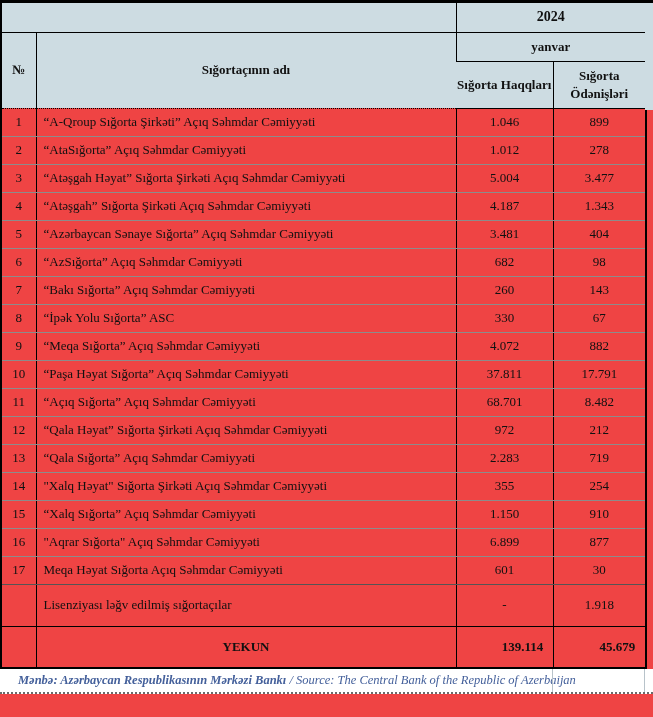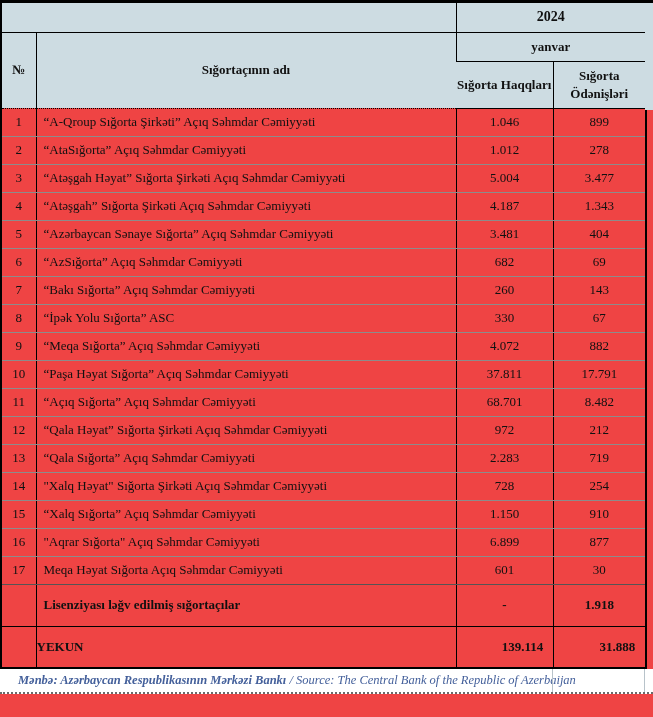--- a/index.html
+++ b/index.html
@@ -61,23 +61,23 @@
   tbody.data td { border-bottom:1px solid var(--row-sep); }
   tbody.data tr:last-child td { border-bottom:1px solid #555; }
 
   td.num-cell { text-align:center; font-size:13px; }
   td.name-cell { text-align:left; padding-left:7px; font-size:13px; }
   td.val { text-align:center; font-size:13px; }
 
   tbody.special tr { height:42px; }
   tr.revoked-row td { border-bottom:1px solid #000; }
   tr.revoked-row .name-cell,
-  tr.revoked-row .val { font-weight:bold; }
+  tr.revoked-row .val { font-weight:normal; }
   tr.total-row td { font-weight:bold;padding-left:36px; }
-  tr.total-row .name-cell { padding-left:0; }
+  tr.total-row .name-cell { text-align:center; padding-left:0; }
 
   .footer {
     position:relative;
     width:653px; height:25px;
     display:flex; align-items:center;
     border-bottom:2px dotted #6a6a6a;
     background:#fff;
   }
   .footer-text {
     padding-left:18px;
@@ -156,21 +156,21 @@
     <td class="num-cell">5</td>
     <td class="name-cell">“Azərbaycan Sənaye Sığorta” Açıq Səhmdar Cəmiyyəti</td>
     <td class="val">3.481</td>
     <td class="val">404</td>
   </tr>
 
   <tr>
     <td class="num-cell">6</td>
     <td class="name-cell">“AzSığorta” Açıq Səhmdar Cəmiyyəti</td>
     <td class="val">682</td>
-    <td class="val">69</td>
+    <td class="val">98</td>
   </tr>
 
   <tr>
     <td class="num-cell">7</td>
     <td class="name-cell">“Bakı Sığorta” Açıq Səhmdar Cəmiyyəti</td>
     <td class="val">260</td>
     <td class="val">143</td>
   </tr>
 
   <tr>
@@ -211,21 +211,21 @@
   <tr>
     <td class="num-cell">13</td>
     <td class="name-cell">“Qala Sığorta” Açıq Səhmdar Cəmiyyəti</td>
     <td class="val">2.283</td>
     <td class="val">719</td>
   </tr>
 
   <tr>
     <td class="num-cell">14</td>
     <td class="name-cell">"Xalq Həyat" Sığorta Şirkəti Açıq Səhmdar Cəmiyyəti</td>
-    <td class="val">728</td>
+    <td class="val">355</td>
     <td class="val">254</td>
   </tr>
 
   <tr>
     <td class="num-cell">15</td>
     <td class="name-cell">“Xalq Sığorta” Açıq Səhmdar Cəmiyyəti</td>
     <td class="val">1.150</td>
     <td class="val">910</td>
   </tr>
 
@@ -248,21 +248,21 @@
       <tr class="revoked-row">
         <td class="num-cell"></td>
         <td class="name-cell">Lisenziyası ləğv edilmiş sığortaçılar</td>
         <td class="val">-</td>
         <td class="val">1.918</td>
       </tr>
       <tr class="total-row">
         <td class="num-cell"></td>
         <td class="name-cell">YEKUN</td>
         <td class="val">139.114</td>
-        <td class="val">31.888</td>
+        <td class="val">45.679</td>
       </tr>
     </tbody>
   </table>
 
   <div class="footer">
     <div class="footer-text">
       <span class="src-az">Mənbə: Azərbaycan Respublikasının Mərkəzi Bankı</span><span class="src-en"> / Source: The Central Bank of the Republic of Azerbaijan</span>
     </div>
     <div class="v1"></div>
     <div class="v2"></div>

